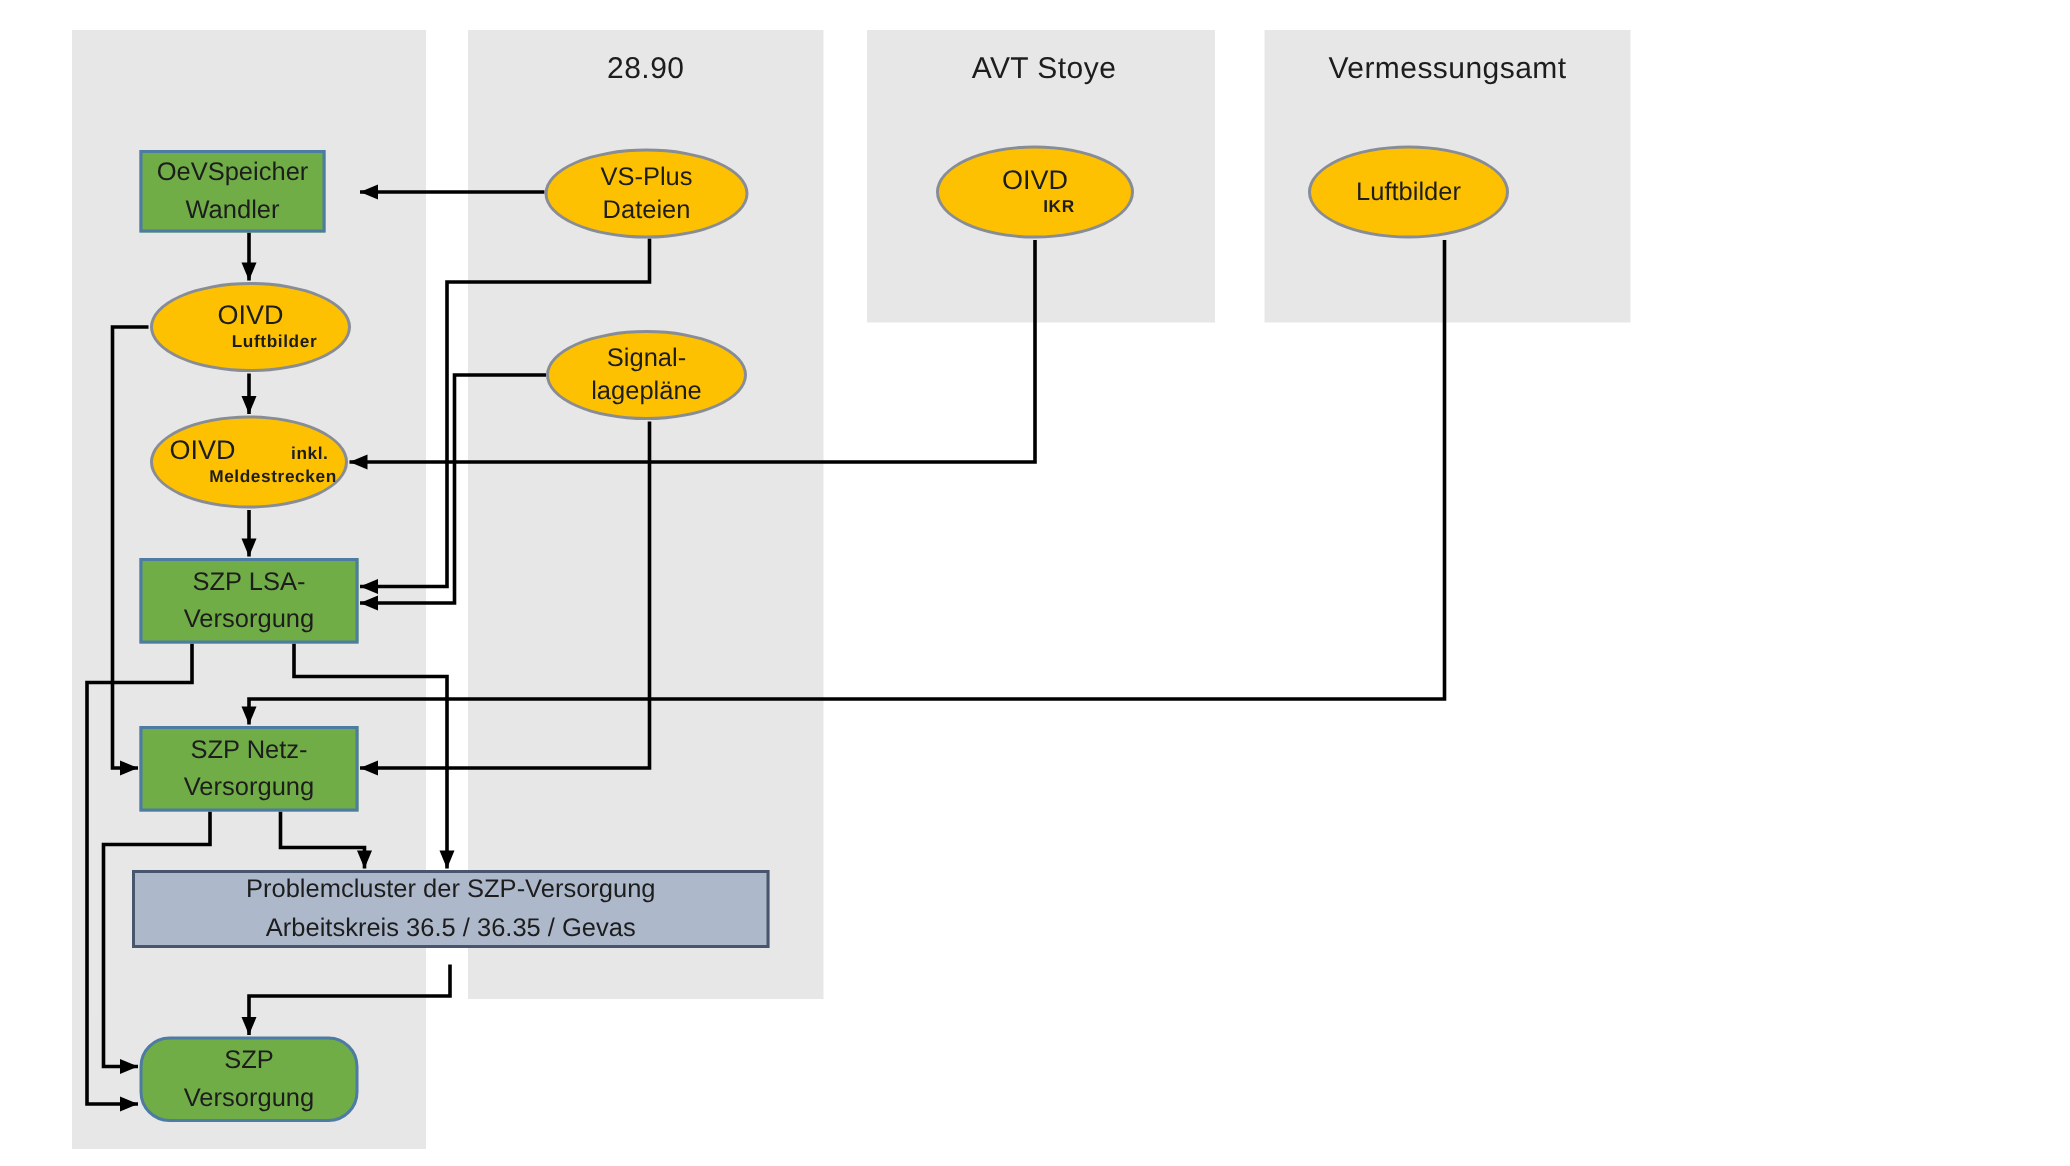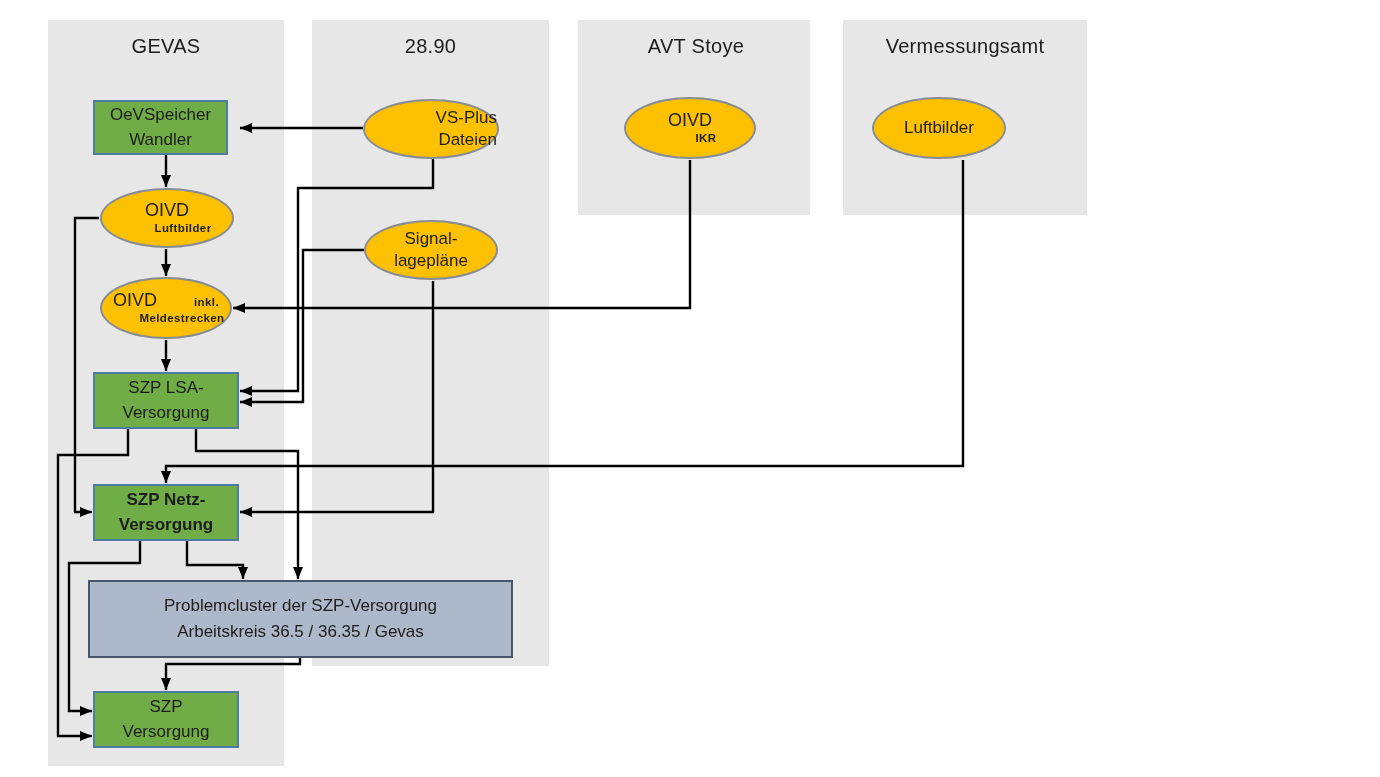--- a/index.html
+++ b/index.html
@@ -71,21 +71,20 @@
 </head>
 <body>
 
 <div id="canvas">
 
   <div class="lane" style="left: 48px; top: 20px; width: 236px; height: 746px;"></div>
   <div class="lane" style="left: 312px; top: 20px; width: 237px; height: 646px;"></div>
   <div class="lane" style="left: 578px; top: 20px; width: 232px; height: 195px;"></div>
   <div class="lane" style="left: 843px; top: 20px; width: 244px; height: 195px;"></div>
 
-  <div class="lane-header" style="left: 48px; top: 35px; width: 236px;">GEVAS</div>
   <div class="lane-header" style="left: 312px; top: 35px; width: 237px;">28.90</div>
   <div class="lane-header" style="left: 578px; top: 35px; width: 236px;">AVT Stoye</div>
   <div class="lane-header" style="left: 843px; top: 35px; width: 244px;">Vermessungsamt</div>
 
   <svg id="edge-layer" width="1380" height="777">
       <polyline points="363,128 240,128"></polyline>
       <path d="M 240 128 L 252 123 L 252 133 Z" class="arrowhead"></path>
       <polyline points="166,155 166,187"></polyline>
       <path d="M 166 187 L 161 175 L 171 175 Z" class="arrowhead"></path>
       <polyline points="166,249 166,276"></polyline>
@@ -109,26 +108,26 @@
       <polyline points="196,429 196,451 298,451 298,579"></polyline>
       <path d="M 298 579 L 293 567 L 303 567 Z" class="arrowhead"></path>
       <polyline points="140,541 140,563 69,563 69,711 92,711"></polyline>
       <path d="M 92 711 L 80 716 L 80 706 Z" class="arrowhead"></path>
       <polyline points="187,541 187,565 243,565 243,579"></polyline>
       <path d="M 243 579 L 238 567 L 248 567 Z" class="arrowhead"></path>
       <polyline points="300,643 300,664 166,664 166,690"></polyline>
       <path d="M 166 690 L 161 678 L 171 678 Z" class="arrowhead"></path>
     </svg>
 
-  <div class="node box" style="left: 93px; top: 100px; width: 135px; height: 55px;">
+  <div class="node box" style="left: 93px; top: 100px; width: 124px; height: 55px;">
     <span>OeVSpeicher</span>
     <span>Wandler</span>
   </div>
 
-  <div class="node ellipse" style="left: 363px; top: 99px; width: 136px; height: 60px; align-items: flex-end;">
+  <div class="node ellipse" style="left: 363px; top: 99px; width: 136px; height: 60px;">
     <span>VS-Plus</span>
     <span>Dateien</span>
   </div>
 
   <div class="node ellipse" style="left: 624px; top: 97px; width: 132px; height: 62px;">
     <span class="main">OIVD</span>
     <span class="sub">IKR</span>
   </div>
 
   <div class="node ellipse" style="left: 872px; top: 97px; width: 134px; height: 62px;">
@@ -151,28 +150,28 @@
   <div class="node ellipse" style="left: 364px; top: 220px; width: 134px; height: 60px;">
     <span>Signal-</span>
     <span>lagepläne</span>
   </div>
 
   <div class="node box" style="left: 93px; top: 372px; width: 146px; height: 57px;">
     <span>SZP LSA-</span>
     <span>Versorgung</span>
   </div>
 
-  <div class="node box" style="left: 93px; top: 484px; width: 146px; height: 57px; font-weight: bold;">
+  <div class="node box" style="left: 93px; top: 484px; width: 146px; height: 57px;">
     <span>SZP Netz-</span>
     <span>Versorgung</span>
   </div>
 
-  <div class="node cluster" style="left: 88px; top: 580px; width: 425px; height: 78px;">
+  <div class="node cluster" style="left: 88px; top: 580px; width: 425px; height: 52px;">
     <span>Problemcluster der SZP-Versorgung</span>
     <span>Arbeitskreis 36.5 / 36.35 / Gevas</span>
   </div>
 
-  <div class="node box" style="left: 93px; top: 691px; width: 146px; height: 57px;">
+  <div class="node box" style="left: 93px; top: 691px; width: 146px; height: 57px; border-radius: 20px;">
     <span>SZP</span>
     <span>Versorgung</span>
   </div>
 
 </div>
 
 </body></html>

